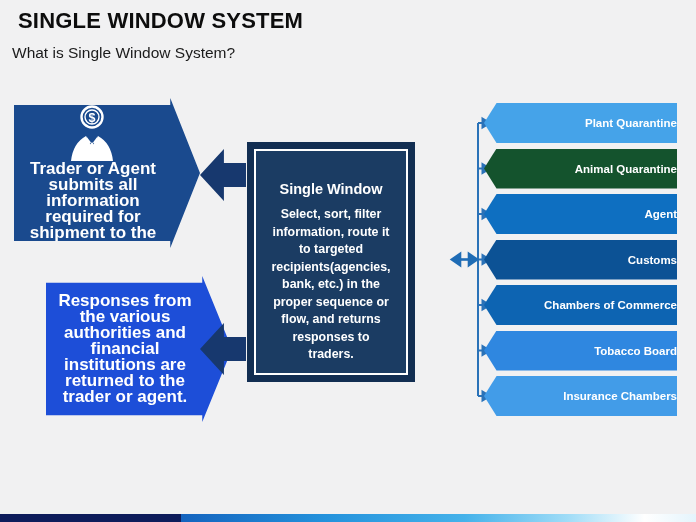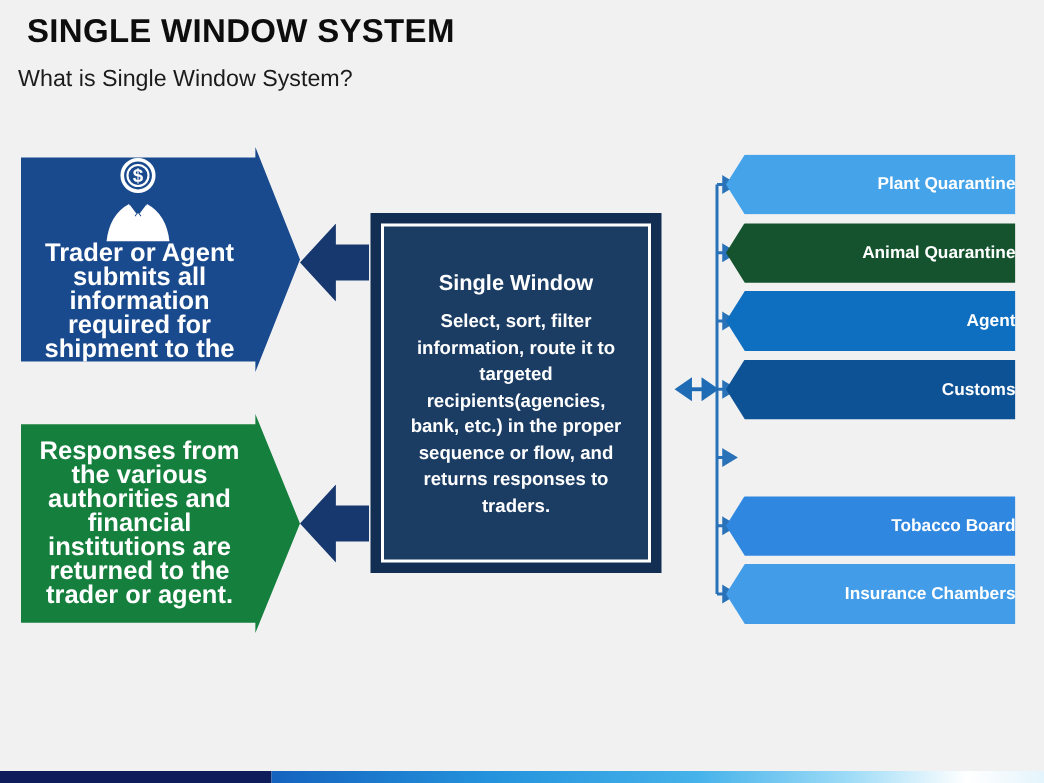--- a/index.html
+++ b/index.html
@@ -55,21 +55,21 @@
     width: 46px;
     height: 52px;
     clip-path: polygon(0 50%, 52% 0, 52% 27%, 100% 27%, 100% 73%, 52% 73%, 52% 100%);
   }
   .arrow1 { top: 149px; }
   .arrow2 { top: 323px; }
   
   .center-box {
     position: absolute;
     left: 247px; top: 142px;
-    width: 194px; height: 240px;
+    width: 168px; height: 240px;
     padding: 7px;
     box-sizing: border-box;
   }
   .center-inner {
     width: 100%; height: 100%;
     border: 2px solid #ffffff;
     box-sizing: border-box;
     text-align: center;
     color: #ffffff;
   }
@@ -133,21 +133,21 @@
         <path d="M26 38 L23.3 41.5 L26 53 L28.7 41.5 Z" fill="#ffffff"></path>
         <path d="M20.5 32.5 L25 38.5 L21.8 41.5 Z" fill="#ffffff"></path>
         <path d="M31.5 32.5 L27 38.5 L30.2 41.5 Z" fill="#ffffff"></path>
       </svg>
     </span>
     <div class="box-text">Trader or Agent submits all information required for shipment to the single window service provider.</div>
   </div>
 
   <div class="thick-arrow arrow1" style="background: rgb(23, 56, 110);"></div>
 
-  <div class="left-box box2" style="background: #15803d;">
+  <div class="left-box box2" style="background: #1d4ed8; margin-left: 32px;">
     <div class="box-text">Responses from the various authorities and financial institutions are returned to the trader or agent.</div>
   </div>
 
   <div class="thick-arrow arrow2" style="background: rgb(23, 56, 110);"></div>
 
   <div class="center-box" style="background: rgb(18, 46, 82);">
     <div class="center-inner" style="background: rgb(27, 60, 99);">
       <div class="center-title">Single Window</div>
       <div class="center-body">Select, sort, filter information, route it to targeted recipients(agencies, bank, etc.) in the proper sequence or flow, and returns responses to traders.</div>
     </div>
@@ -175,20 +175,21 @@
       <line x1="459" y1="259.5" x2="470" y2="259.5"></line>
       <polygon points="460,254 460,265 452,259.5"></polygon>
       <polygon points="469,254 469,265 477,259.5"></polygon>
     </g>
   </svg>
 
   <div class="agency" style="top: 103px; background: rgb(69, 163, 233);">Plant Quarantine</div>
   <div class="agency" style="top: 148.5px; background: #14532d;">Animal Quarantine</div>
   <div class="agency" style="top: 194px; background: rgb(14, 111, 193);">Agent</div>
   <div class="agency" style="top: 239.5px; background: rgb(12, 82, 149);">Customs</div>
+  <div class="agency" style="top: 285px; background: rgb(13, 100, 178);">Chambers of Commerce</div>
   <div class="agency" style="top: 330.5px; background: rgb(47, 135, 224);">Tobacco Board</div>
   <div class="agency" style="top: 376px; background: rgb(66, 156, 232);">Insurance Chambers</div>
 
   <div class="bottom-bar">
     <div class="bar-left" style="background: rgb(14, 28, 91);"></div>
     <div class="bar-right" style="background: linear-gradient(90deg, rgb(20, 99, 190) 0%, rgb(36, 146, 220) 28%, rgb(69, 178, 234) 55%, rgb(159, 220, 247) 75%, rgb(255, 255, 255) 90%, rgb(228, 244, 252) 100%);"></div>
   </div>
 
 </div>
 

